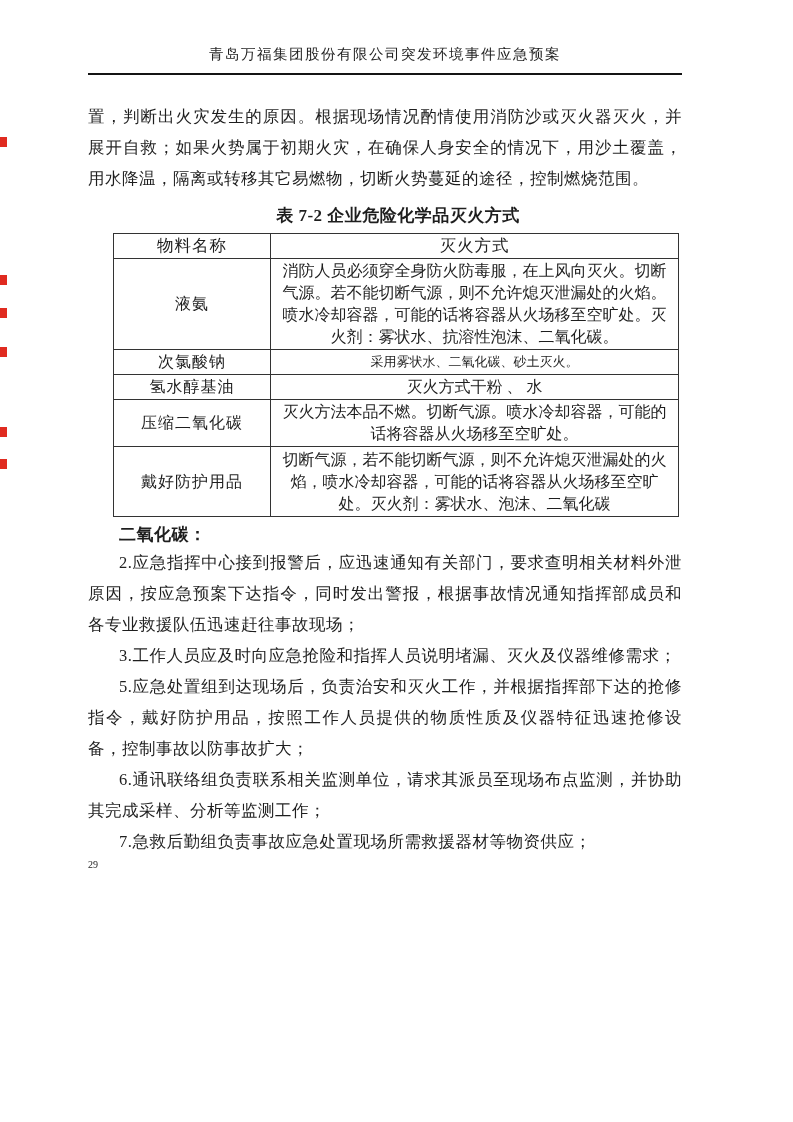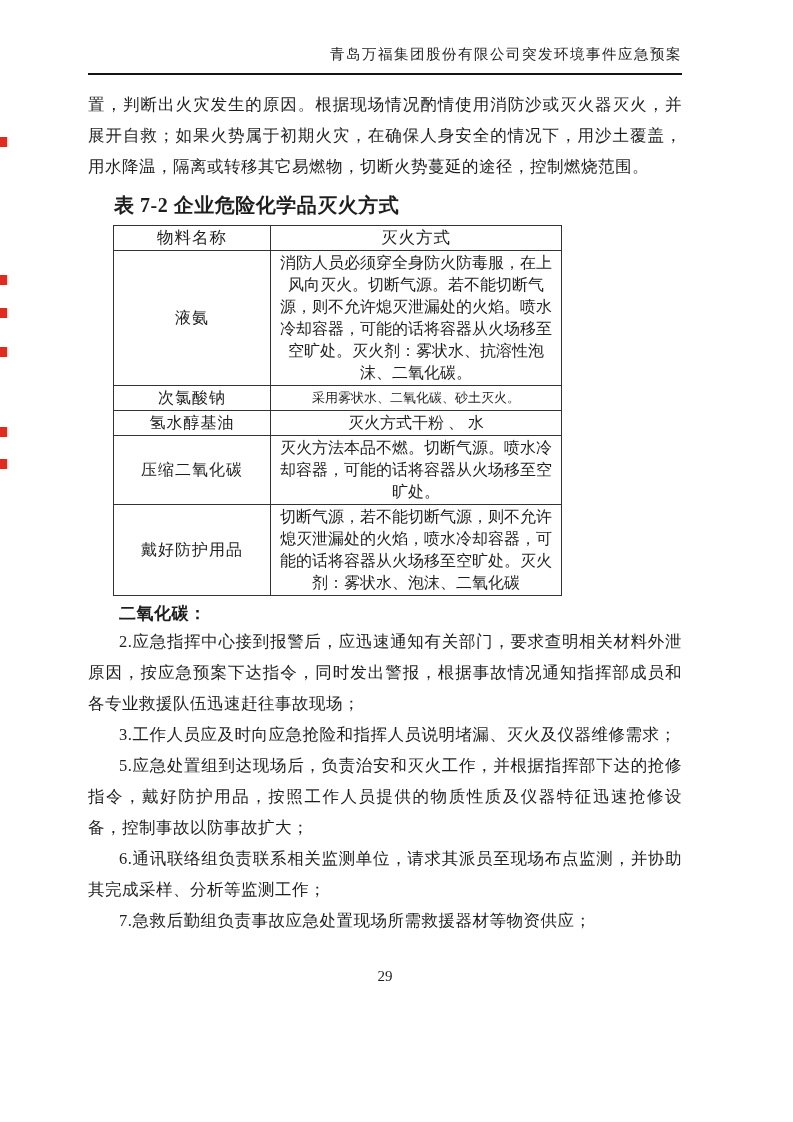--- a/index.html
+++ b/index.html
@@ -8,44 +8,45 @@
     width:793px;height:1122px;
     background:#ffffff;
     font-family:"Liberation Serif","DejaVu Serif",serif;
     color:#1e1e1e;
     overflow:hidden;
     box-sizing:border-box;
   }
   .content{margin:0 111px 0 88px;}
   .doc-header{
     margin:45px 0 0 0;
-    text-align:right;
+    text-align:center;
     font-size:14.5px;
     letter-spacing:1.5px;
     line-height:19px;
     padding-bottom:9px;
     border-bottom:2px solid #141414;
   }
   .intro{
-    margin:14px 0 0 0;
+    margin:26px 0 0 0;
     font-size:16.5px;
     letter-spacing:0.5px;
     line-height:31px;
     text-align:justify;
   }
   .tbl-title{
     margin:10px 0 6px 0;
     padding-left:26px;
-    font-size:20px;
+    text-align:center;
+    font-size:17px;
     font-weight:bold;
     letter-spacing:0.5px;
   }
   table.ext{
     margin-left:25px;
-    width:449px;
+    width:566px;
     border-collapse:collapse;
     table-layout:fixed;
     padding-left:7px;
   }
   table.ext th,table.ext td{
     border:1px solid #333333;
     font-weight:normal;
     font-size:16px;
     line-height:22px;
     padding:1px 5px;
@@ -73,23 +74,22 @@
   }
   .item{
     margin:0;
     text-indent:31px;
     font-size:16.5px;
     letter-spacing:0.5px;
     line-height:31px;
     text-align:justify;
   }
   .pagenum{
-    margin-top:32px;
-    text-align:center;
-    font-size:15px;
+    margin-top:2px;
+    font-size:10px;
   }
   .edge-mark{
     position:absolute;
     left:0;
     width:7px;height:10px;
   }
 </style>
 </head>
 <body>
 

